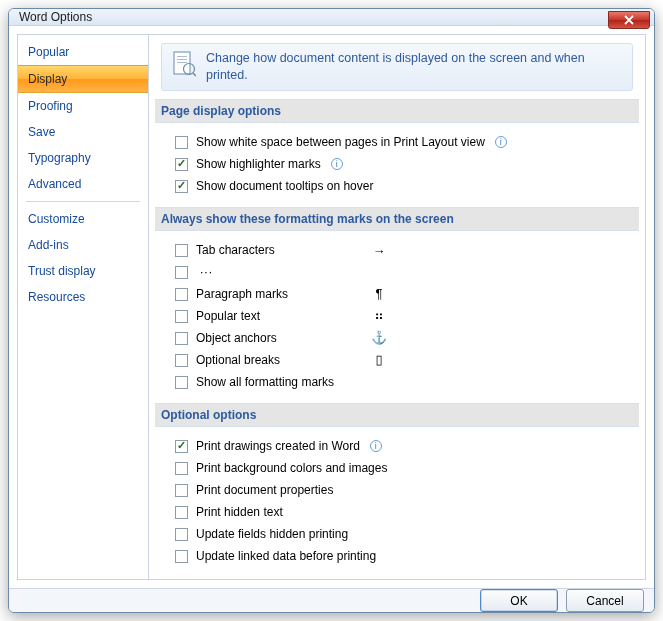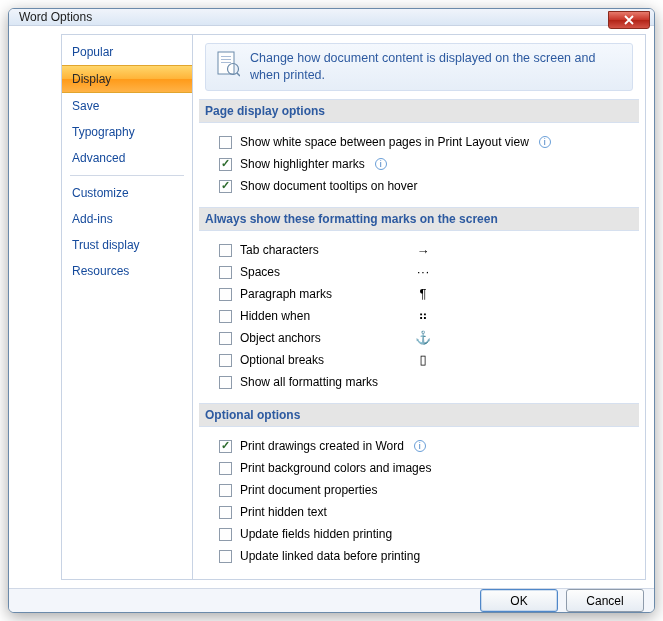--- a/index.html
+++ b/index.html
@@ -35,21 +35,21 @@
     position: absolute; right: 4px; top: 2px;
     width: 42px; height: 18px;
     background: linear-gradient(#e77a6c, #c8372b 48%, #b22417 52%, #d35245);
     border: 1px solid #8a2a1e;
     border-radius: 0 0 3px 3px;
     display: flex; align-items: center; justify-content: center;
     cursor: default;
   }
   .close-btn svg { width: 10px; height: 10px; }
   .body {
-    flex: 1; display: flex; padding: 8px; margin-left: 44px;
+    flex: 1; display: flex; padding: 8px;
   }
   .sidebar {
     width: 132px;
     border: 1px solid #c8d3e4;
     background: #fff;
     display: flex; flex-direction: column;
     padding-top: 4px;
   }
   .nav-item {
     padding: 6px 10px;
@@ -139,20 +139,21 @@
       <svg viewBox="0 0 10 10">
           <path d="M1 1 L9 9 M9 1 L1 9" stroke="#fff" stroke-width="1.8" fill="none"></path>
         </svg>
     </div>
   </div>
 
   <div class="body">
     <div class="sidebar" id="sidebar">
         <div class="nav-item">Popular</div>
         <div class="nav-item selected">Display</div>
+        <div class="nav-item">Proofing</div>
         <div class="nav-item">Save</div>
         <div class="nav-item">Typography</div>
         <div class="nav-item">Advanced</div>
         <div class="nav-sep"></div>
         <div class="nav-item">Customize</div>
         <div class="nav-item">Add-ins</div>
         <div class="nav-item">Trust display</div>
         <div class="nav-item">Resources</div>
       </div>
 
@@ -191,31 +192,30 @@
 
       <div class="section-head">Always show these formatting marks on the screen</div>
       <div class="section" id="sec-marks">
           <div class="chk-row">
             <span class="chk"></span>
             <span class="chk-label mark-label">Tab characters</span>
             <span class="mark-sym">→</span>
           </div>
           <div class="chk-row">
             <span class="chk"></span>
-            <span class="chk-label mark-label">Spaces</span>
             <span class="mark-sym">···</span>
           </div>
           <div class="chk-row">
             <span class="chk"></span>
             <span class="chk-label mark-label">Paragraph marks</span>
             <span class="mark-sym">¶</span>
           </div>
           <div class="chk-row">
             <span class="chk"></span>
-            <span class="chk-label mark-label">Hidden when</span>
+            <span class="chk-label mark-label">Popular text</span>
             <span class="mark-sym">⠶</span>
           </div>
           <div class="chk-row">
             <span class="chk"></span>
             <span class="chk-label mark-label">Object anchors</span>
             <span class="mark-sym">⚓</span>
           </div>
           <div class="chk-row">
             <span class="chk"></span>
             <span class="chk-label mark-label">Optional breaks</span>

